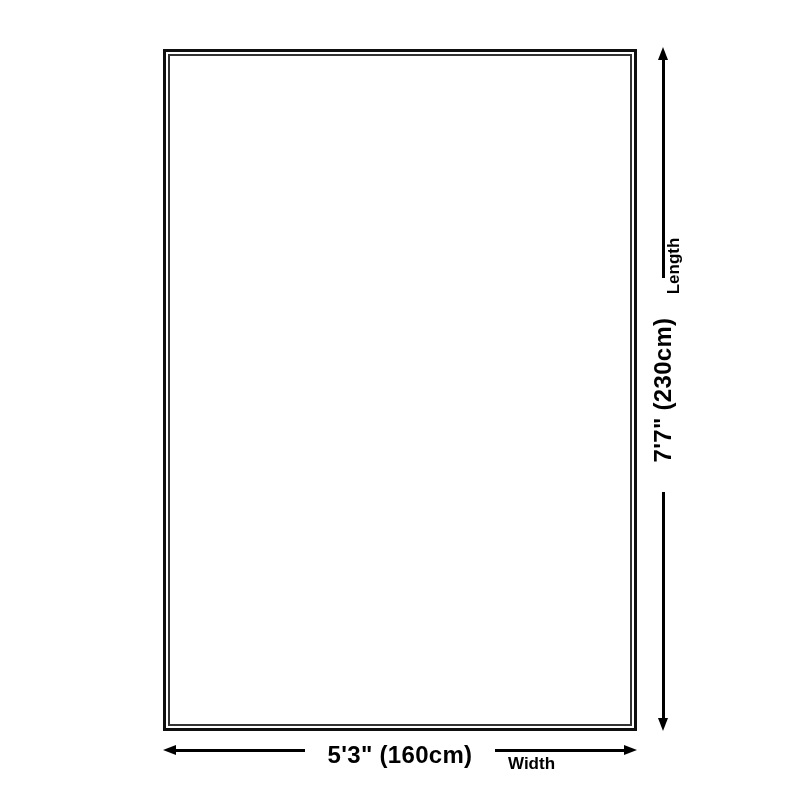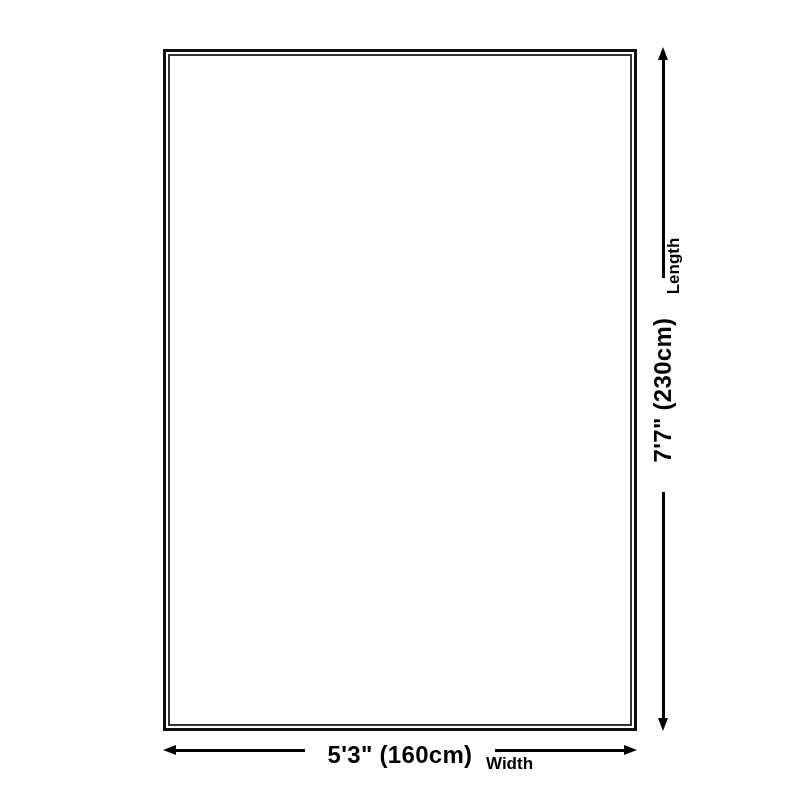--- a/index.html
+++ b/index.html
@@ -110,18 +110,18 @@
     <div class="label small-label rot" style="left: 674px; top: 266px;">Length</div>
     <div class="label big-label rot" style="left: 662px; top: 390px;">7'7" (230cm)</div>
     <div class="dline vline" style="left: 661.5px; top: 492px; height: 226px;"></div>
     <div class="ah ah-down" style="left: 658px; top: 718px;"></div>
   </div>
 
   <div>
     <div class="ah ah-left" style="left: 163px; top: 745px;"></div>
     <div class="dline hline" style="left: 176px; top: 748.5px; width: 129px;"></div>
     <div class="label big-label centered-h" style="left: 303px; top: 742px; width: 194px;">5'3" (160cm)</div>
-    <div class="label small-label" style="left: 486px; top: 755px;">Width</div>
+    <div class="label small-label" style="left: 508px; top: 755px;">Width</div>
     <div class="dline hline" style="left: 495px; top: 748.5px; width: 129px;"></div>
     <div class="ah ah-right" style="left: 624px; top: 745px;"></div>
   </div>
 
 </div>
 
 </body></html>

